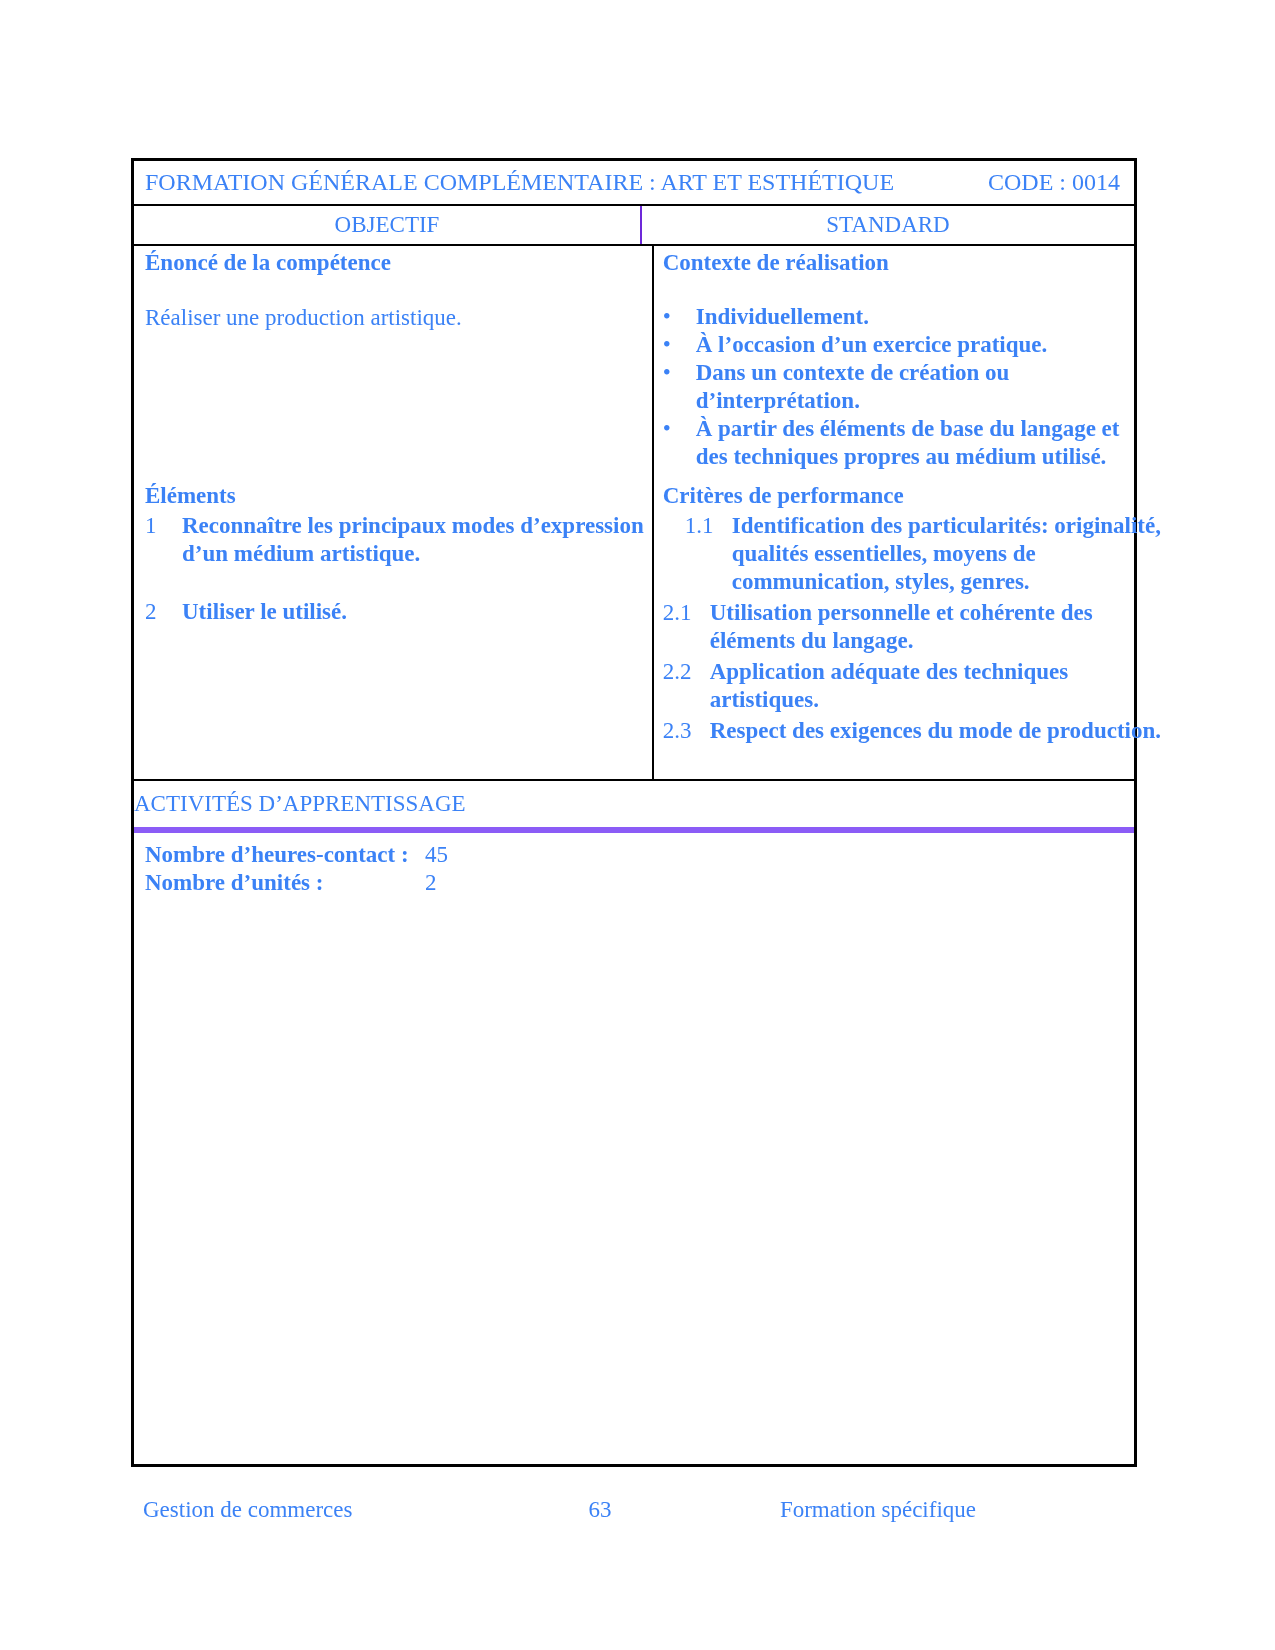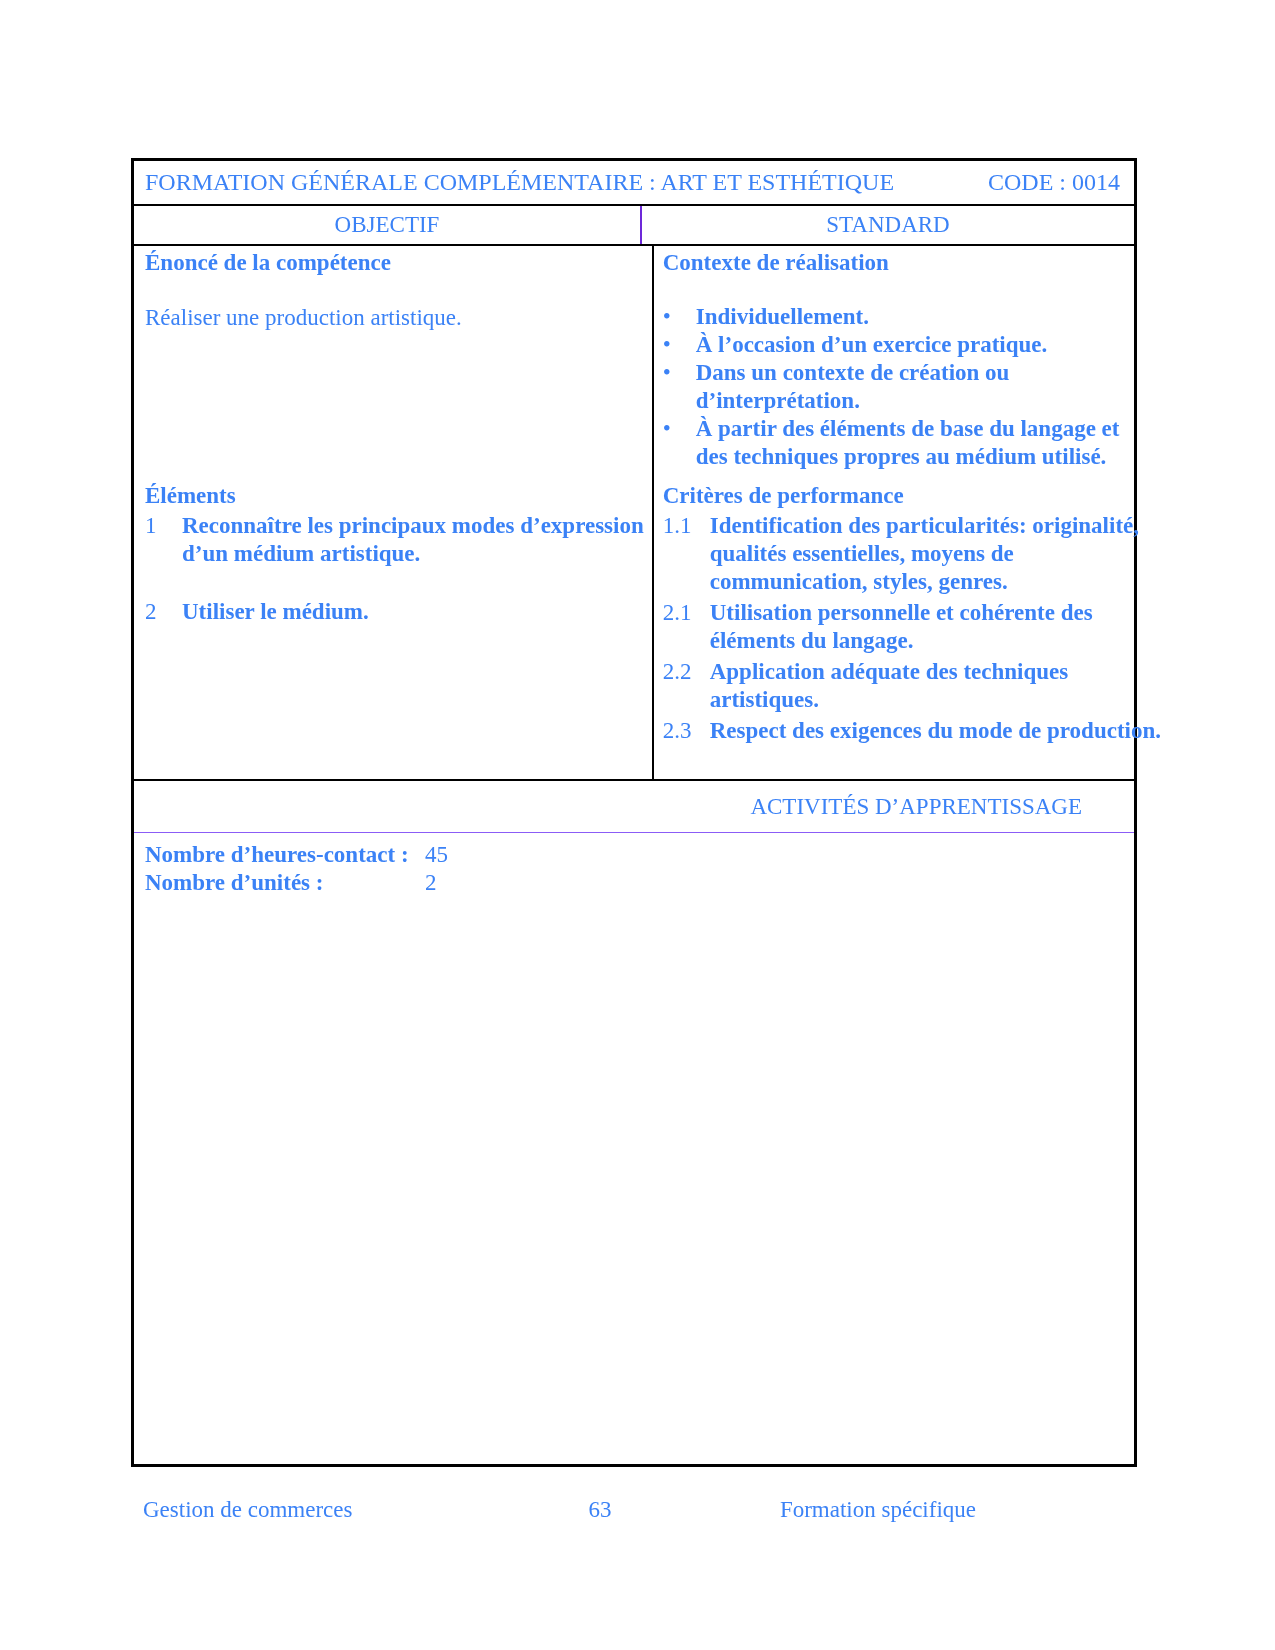--- a/index.html
+++ b/index.html
@@ -85,31 +85,31 @@
   .enonce-text { margin-top: 27px; }
   .elements-heading { margin-top: 150px; }
   .criteres-heading { margin-top: 11px; }
   .num-item { display: flex; margin-top: 2px; }
   .num-item .num { flex: 0 0 37px; }
   .num-item.gap-before { margin-top: 30px; }
   .bullet-list { margin-top: 26px; }
   .bullet-item { display: flex; }
   .bullet-item .marker { flex: 0 0 33px; }
   .critere-item { display: flex; margin-top: 3px; }
-  .critere-item.first { margin-top: 2px; }
+  .critere-item.first { margin-top: 2px; justify-content: flex-end; }
   .critere-item .num { flex: 0 0 47px; }
   .line { white-space: nowrap; font-weight: bold; }
   .row-activites {
     flex: 0 0 52px;
     height: 52px;
     box-sizing: border-box;
-    border-bottom: 1px solid #8b5cf6;
-    display: flex;
-    align-items: center;
-    justify-content: flex-end;
+    border-bottom: 6px solid #8b5cf6;
+    display: flex;
+    align-items: center;
+    justify-content: flex-start;
     padding-right: 52px;
     font-size: 23px;
   }
   .row-bottom {
     flex: 1;
     box-sizing: border-box;
     padding: 8px 18px 0 11px;
     font-size: 23px;
     line-height: 28px;
   }
@@ -161,21 +161,21 @@
           <div class="num">1</div>
           <div class="lines">
             <div class="line">Reconnaître les principaux modes d’expression</div>
             <div class="line">d’un médium artistique.</div>
           </div>
         </div>
 
         <div class="num-item gap-before">
           <div class="num">2</div>
           <div class="lines">
-            <div class="line">Utiliser le médium.</div>
+            <div class="line">Utiliser le utilisé.</div>
           </div>
         </div>
       </div>
 
       <div class="cell-right">
         <div class="heading">Contexte de réalisation</div>
 
         <div class="bullet-list">
           <div class="bullet-item">
             <div class="marker">•</div>

